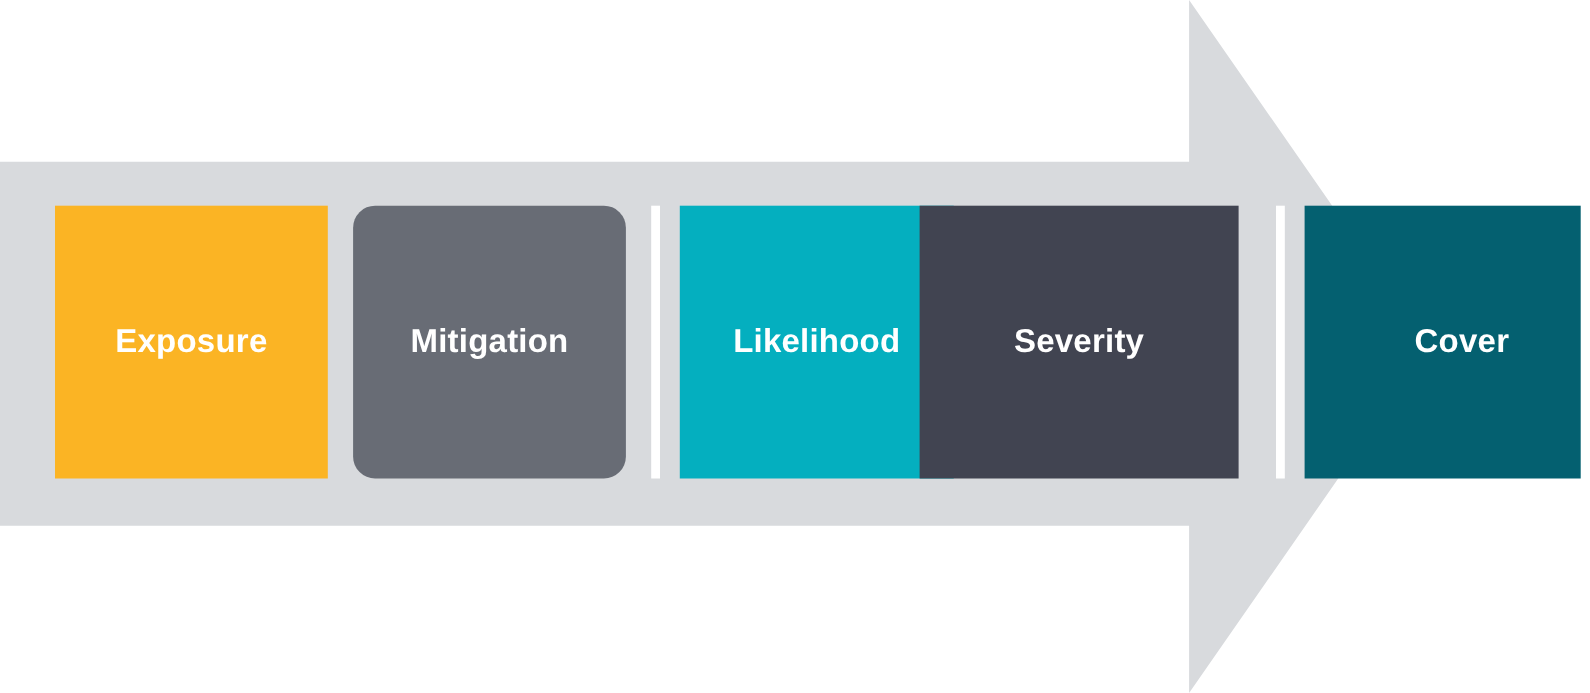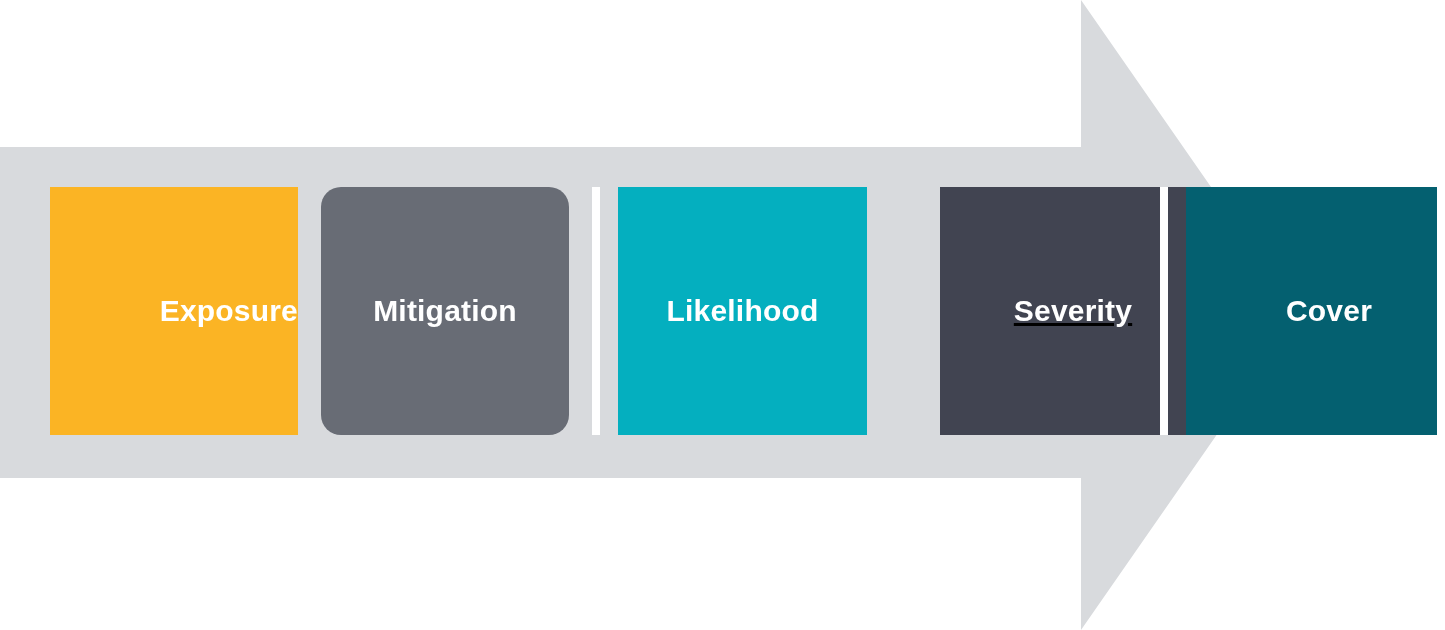--- a/index.html
+++ b/index.html
@@ -39,24 +39,24 @@
   .stage-label {
     color: #ffffff;
     font-family: "Liberation Sans", sans-serif;
     font-size: 30px;
     font-weight: 600;
     letter-spacing: 0.2px;
     line-height: 1;
     white-space: nowrap;
     -webkit-font-smoothing: antialiased;
   }
-  .stage-exposure   { left: 50px;   width: 248px; justify-content: flex-end; }
+  .stage-exposure   { left: 50px;   width: 248px; }
   .stage-mitigation { left: 321px;  width: 248px; border-radius: 20px; }
   .stage-likelihood { left: 618px;  width: 249px; }
-  .stage-severity   { left: 940px;  width: 266px; text-decoration: underline; }
+  .stage-severity   { left: 836px;  width: 290px; }
   .stage-cover      { left: 1186px; width: 251px; padding-left: 35px; }
 
   
   .divider {
     position: absolute;
     top: 187px;
     height: 248px;
     width: 8px;
     background: #ffffff;
   }

